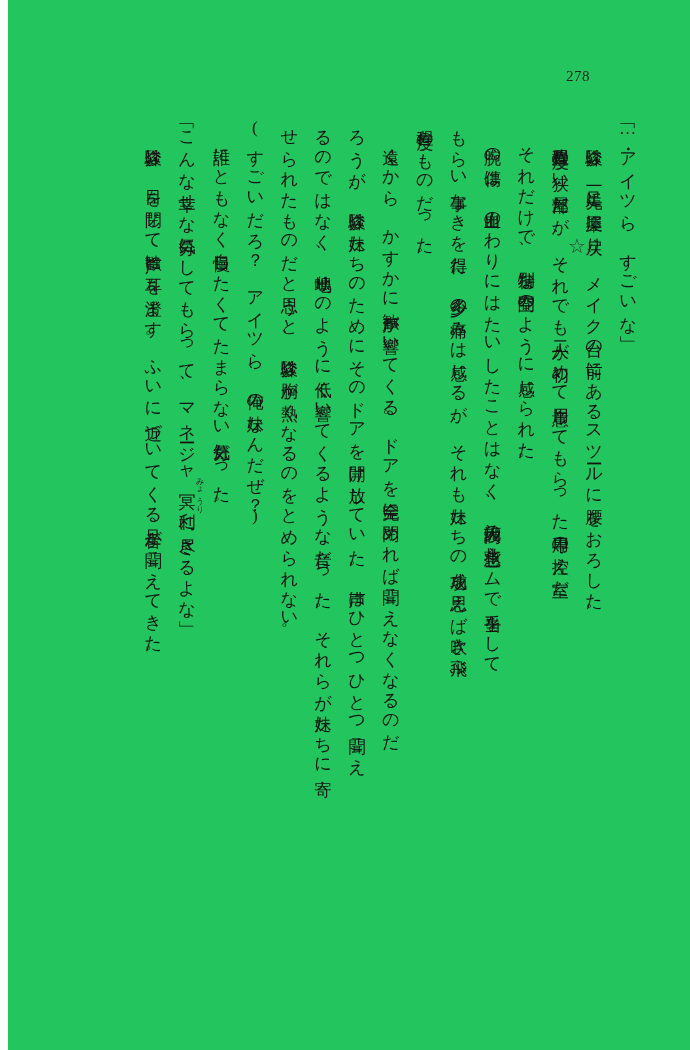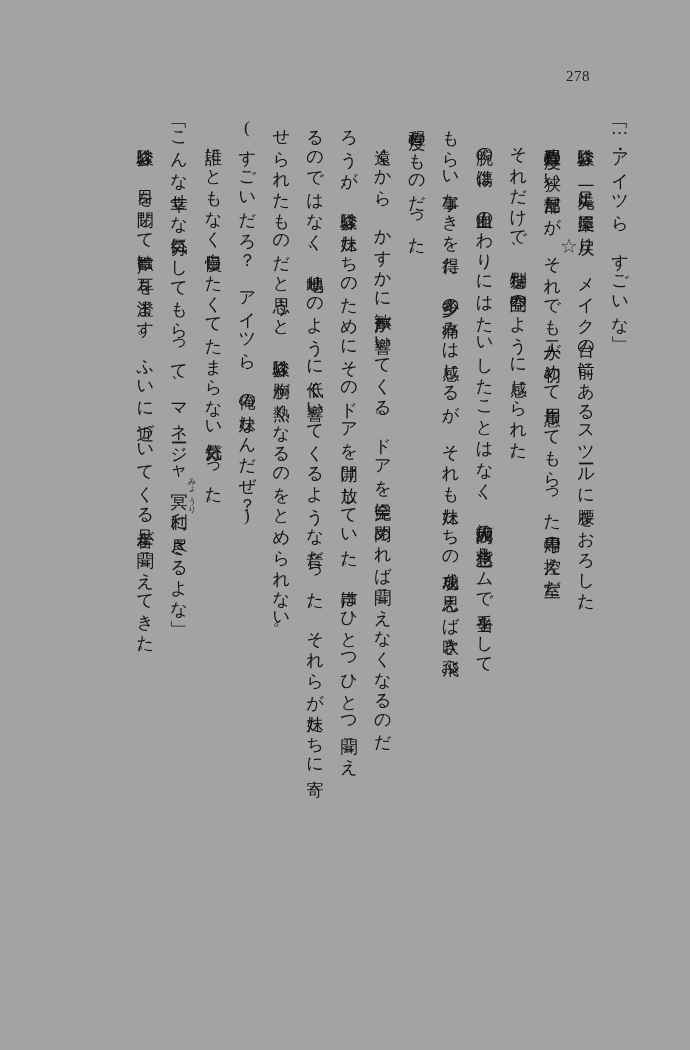--- a/index.html
+++ b/index.html
@@ -12,21 +12,22 @@
     height: 1050px;
     position: relative;
     font-family: "Liberation Serif", "DejaVu Serif", serif;
     color: #1a1a1a;
     overflow: hidden;
   }
 
   .page {
     position: absolute;
     inset: 0;
-    background: #a3a3a3;
+    background: #22c55e;
+    margin-left: 8px;
   }
 
   
   .page-number {
     position: absolute;
     top: 68px;
     right: 100px;
     font-size: 15px;
     letter-spacing: 0.5px;
     color: #222;

